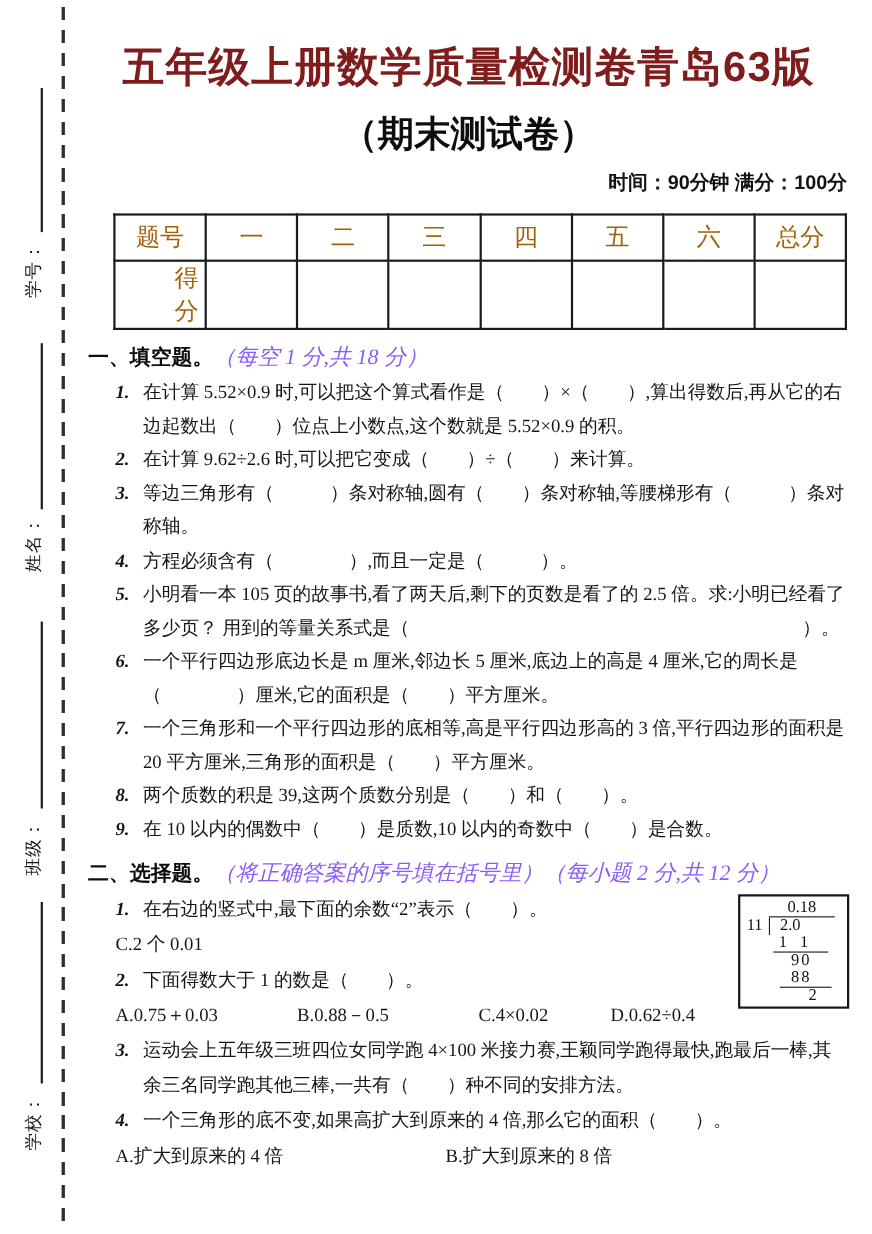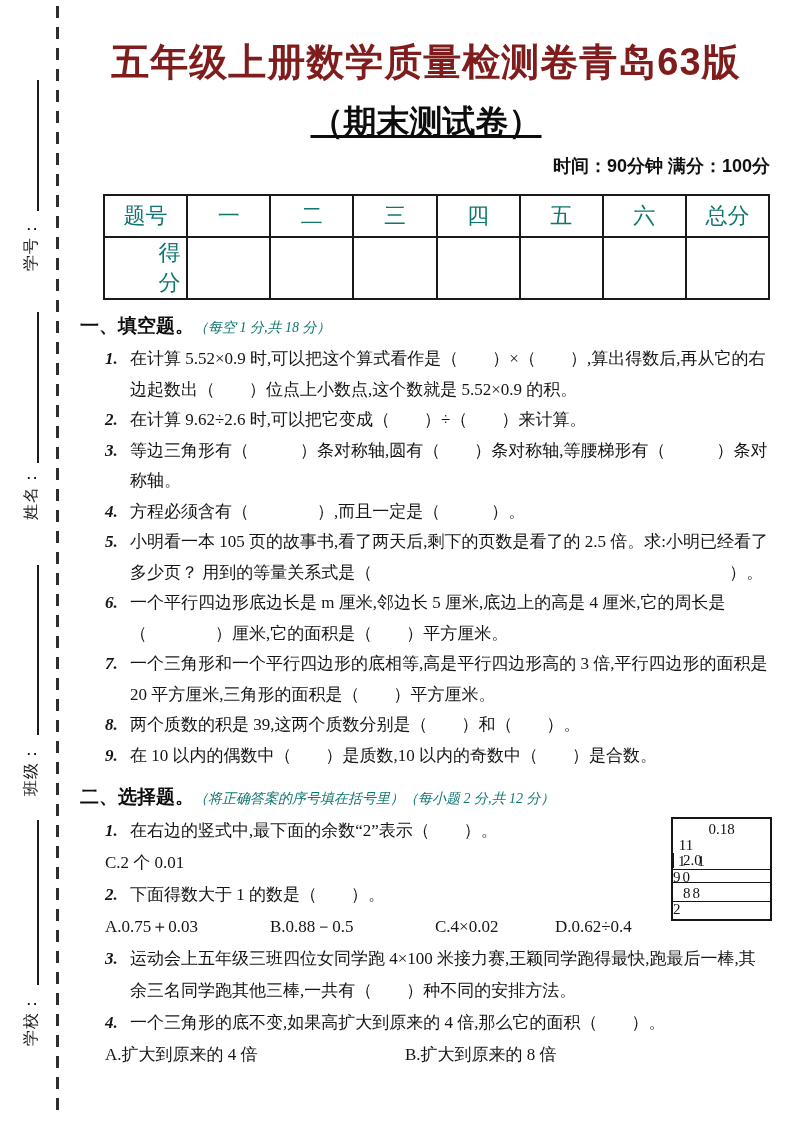--- a/index.html
+++ b/index.html
@@ -30,61 +30,61 @@
   .main { position:absolute; left:80px; top:0; width:692px; }
 
   .title {
     margin:38px 0 0; text-align:center; line-height:48px;
     font-family:"Liberation Sans","DejaVu Sans",sans-serif;
     font-weight:bold; font-size:38px; letter-spacing:1px; color:#7f1d1d;
   }
   .subtitle {
     margin:16px 0 0; text-align:center; line-height:40px;
     font-family:"Liberation Sans","DejaVu Sans",sans-serif;
-    font-weight:bold; font-size:33px; color:#0d0d0d;text-decoration:underline;
+    font-weight:bold; font-size:33px; color:#0d0d0d;
   }
   .meta {
     margin:12px 2px 0 0; text-align:right; line-height:24px;
     font-family:"Liberation Sans","DejaVu Sans",sans-serif;
     font-weight:bold; font-size:18px;
   }
 
   table.score {
     border-collapse:collapse; table-layout:fixed;
     width:667px; margin:16px 0 0 23px;
   }
   table.score td {
     border:2px solid #1a1a1a; text-align:center;
-    font-size:22px; padding:0; color:#0f766e;
+    font-size:22px; padding:0; color:#a16207;
   }
   table.score tr.r1 td { height:40px; }
   table.score tr.r2 td { height:46px;padding-left:48px; }
 
   .sec-head { margin:12px 0 0; font-size:19px; line-height:27px; }
   .sec-title { font-family:"Liberation Sans","DejaVu Sans",sans-serif; font-weight:bold; color:#0d0d0d; }
-  .sec-note  { font-style:italic; font-size:14px; color:#0f766e; }
+  .sec-note  { font-style:italic; font-size:20px; color:#8b5cf6; }
 
   .qlist { margin-top:3px; }
   .q { position:relative; margin:0; padding-left:50px; font-size:17px; line-height:30.5px; color:#151515; }
   .q .num { position:absolute; left:25px; font-weight:bold; font-style:italic; }
   .s2 .q { line-height:32px; }
 
   .opts { display:flex; padding-left:25px; font-size:17px; line-height:32px; color:#151515; }
   .opts .c1 { width:165px; } .opts .c2 { width:165px; }
   .opts .c3 { width:120px; } .opts .c4 { flex:1; }
   .opts2 .c1 { width:300px; } .opts2 .c2 { flex:1; }
 
   
   .s2wrap { position:relative; }
   .dvbox {
     position:absolute; top:2px; right:0; width:101px; height:104px;
     border:2px solid #161616; box-sizing:border-box; padding-top:3px;
     font-size:15px; background:#fff;
   }
-  .dvrow { display:flex; height:16px; line-height:15px;flex-direction:column; }
+  .dvrow { display:flex; height:16px; line-height:15px; }
   .dv-sp26 { width:26px; text-align:center; }
   .dv-quot { flex:0 0 60px; text-align:center; border-bottom:1.5px solid #161616; }
   .dv-dividend { border-left:1.5px solid #161616; padding-left:9px; }
   .dv-sp30 { width:30px; } .dv-sp36 { width:36px; } .dv-sp46 { width:46px; } .dv-sp62 { width:62px; }
   .dv-u { border-bottom:1.5px solid #161616; }
   .dv-sub1 { padding:0 14px 0 5px; letter-spacing:4px; }
   .dv-sub2 { padding:0 18px 0 10px; letter-spacing:2px; }
   .dv-b90 { letter-spacing:2px; }
 </style>
 </head>

